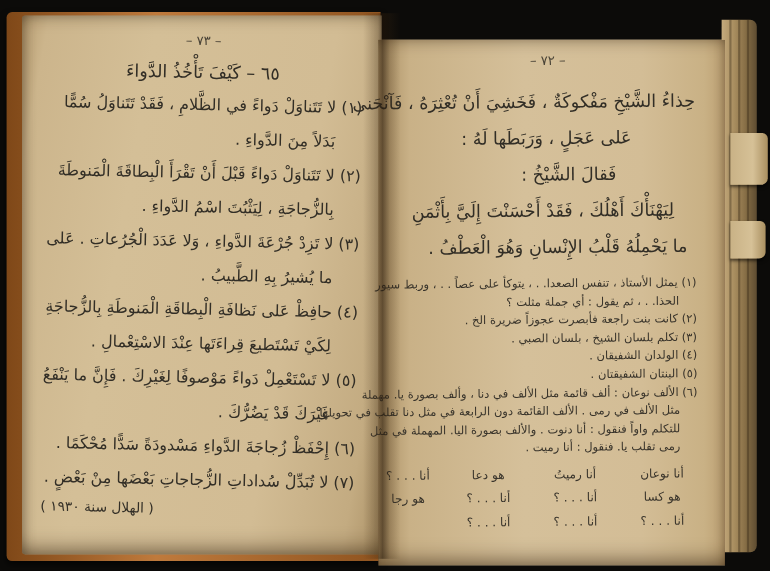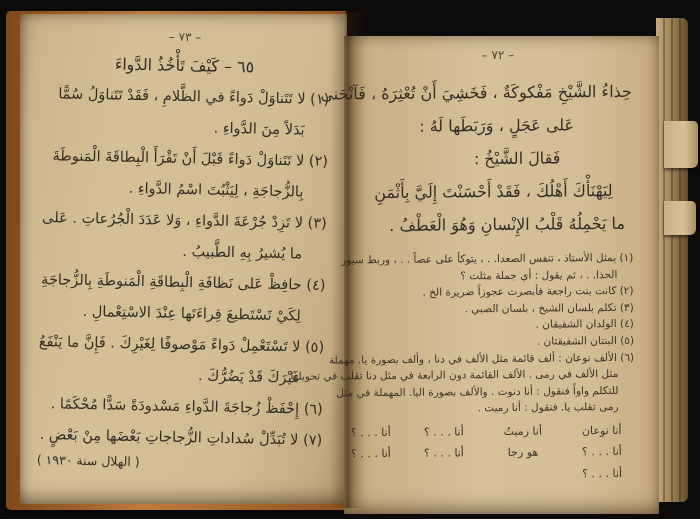--- a/index.html
+++ b/index.html
@@ -133,21 +133,23 @@
         <div class="line fn-line">(٥) البنتان الشفيقتان .</div>
         <div class="line fn-line">(٦) الألف نوعان : ألف قائمة مثل الألف في دنا ، وألف بصورة يا. مهملة</div>
         <div class="line fn-line cont">مثل الألف في رمى . الألف القائمة دون الرابعة في مثل دنا تقلب في تحويلها</div>
         <div class="line fn-line cont">للتكلم واواً فنقول : أنا دنوت . والألف بصورة اليا. المهملة في مثل</div>
         <div class="line fn-line cont">رمى تقلب يا. فنقول : أنا رميت .</div>
       </div>
 
       <div class="conj-table">
         <div class="cell">أنا نوعان</div>
         <div class="cell">أنا رميتُ</div>
+        <div class="cell">هو دعا</div>
         <div class="cell">أنا . . . ؟</div>
+        <div class="cell">هو كسا</div>
         <div class="cell">أنا . . . ؟</div>
         <div class="cell">أنا . . . ؟</div>
         <div class="cell">هو رجا</div>
         <div class="cell">أنا . . . ؟</div>
         <div class="cell">أنا . . . ؟</div>
         <div class="cell">أنا . . . ؟</div>
       </div>
     </div>
   </div>
 

